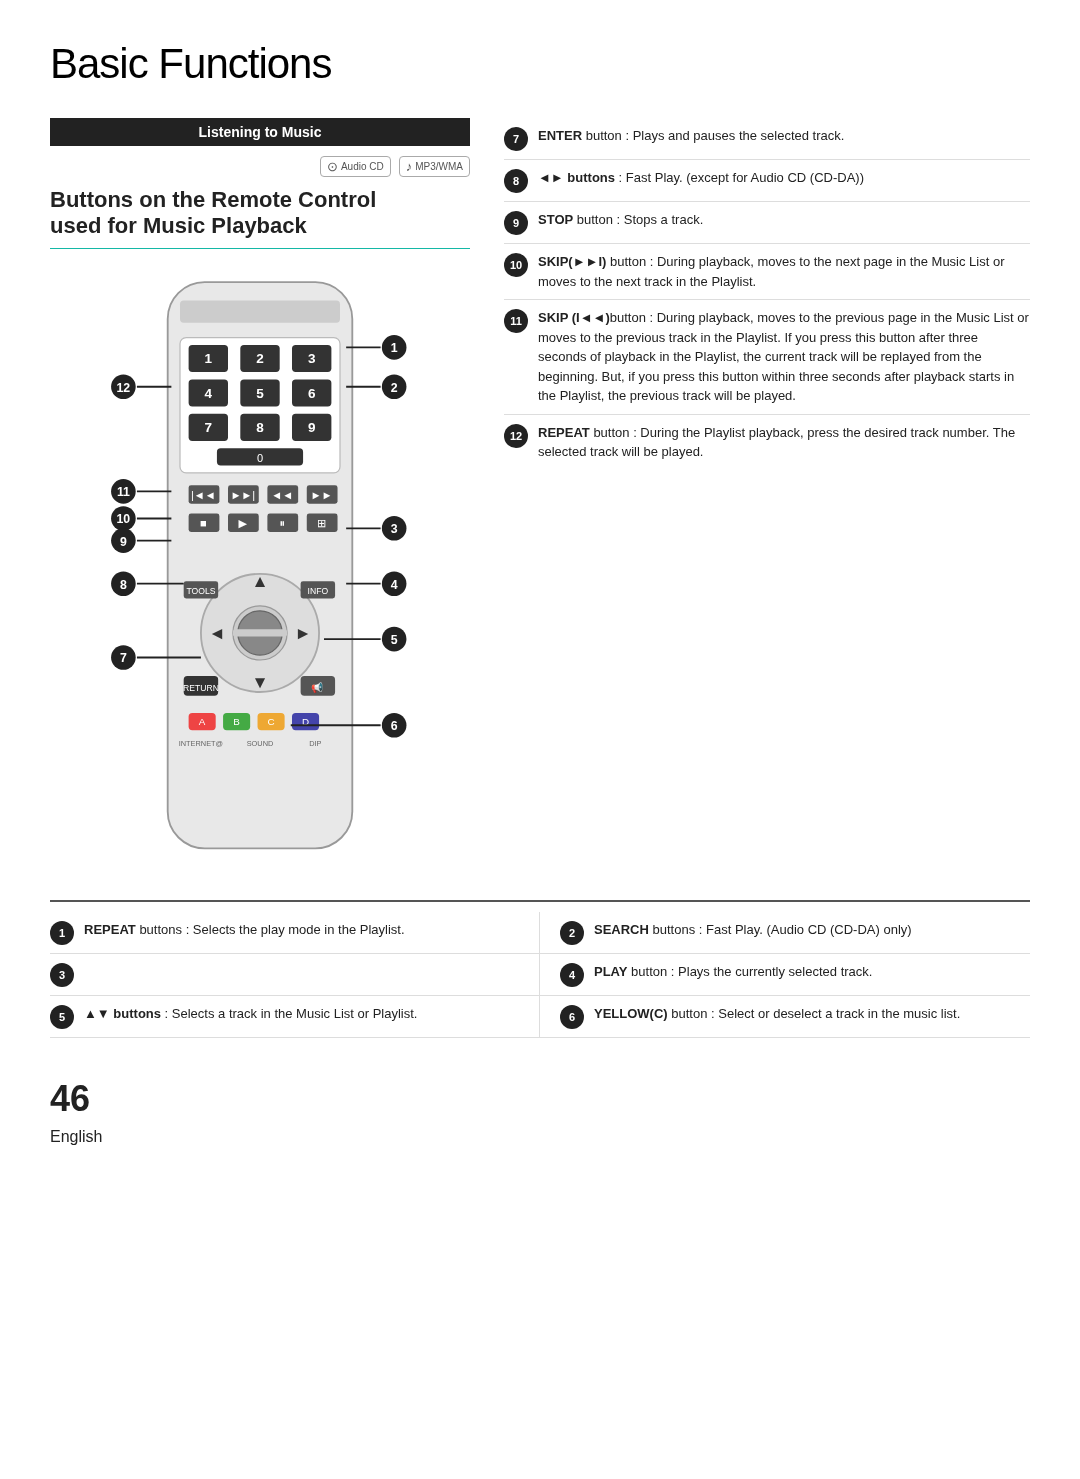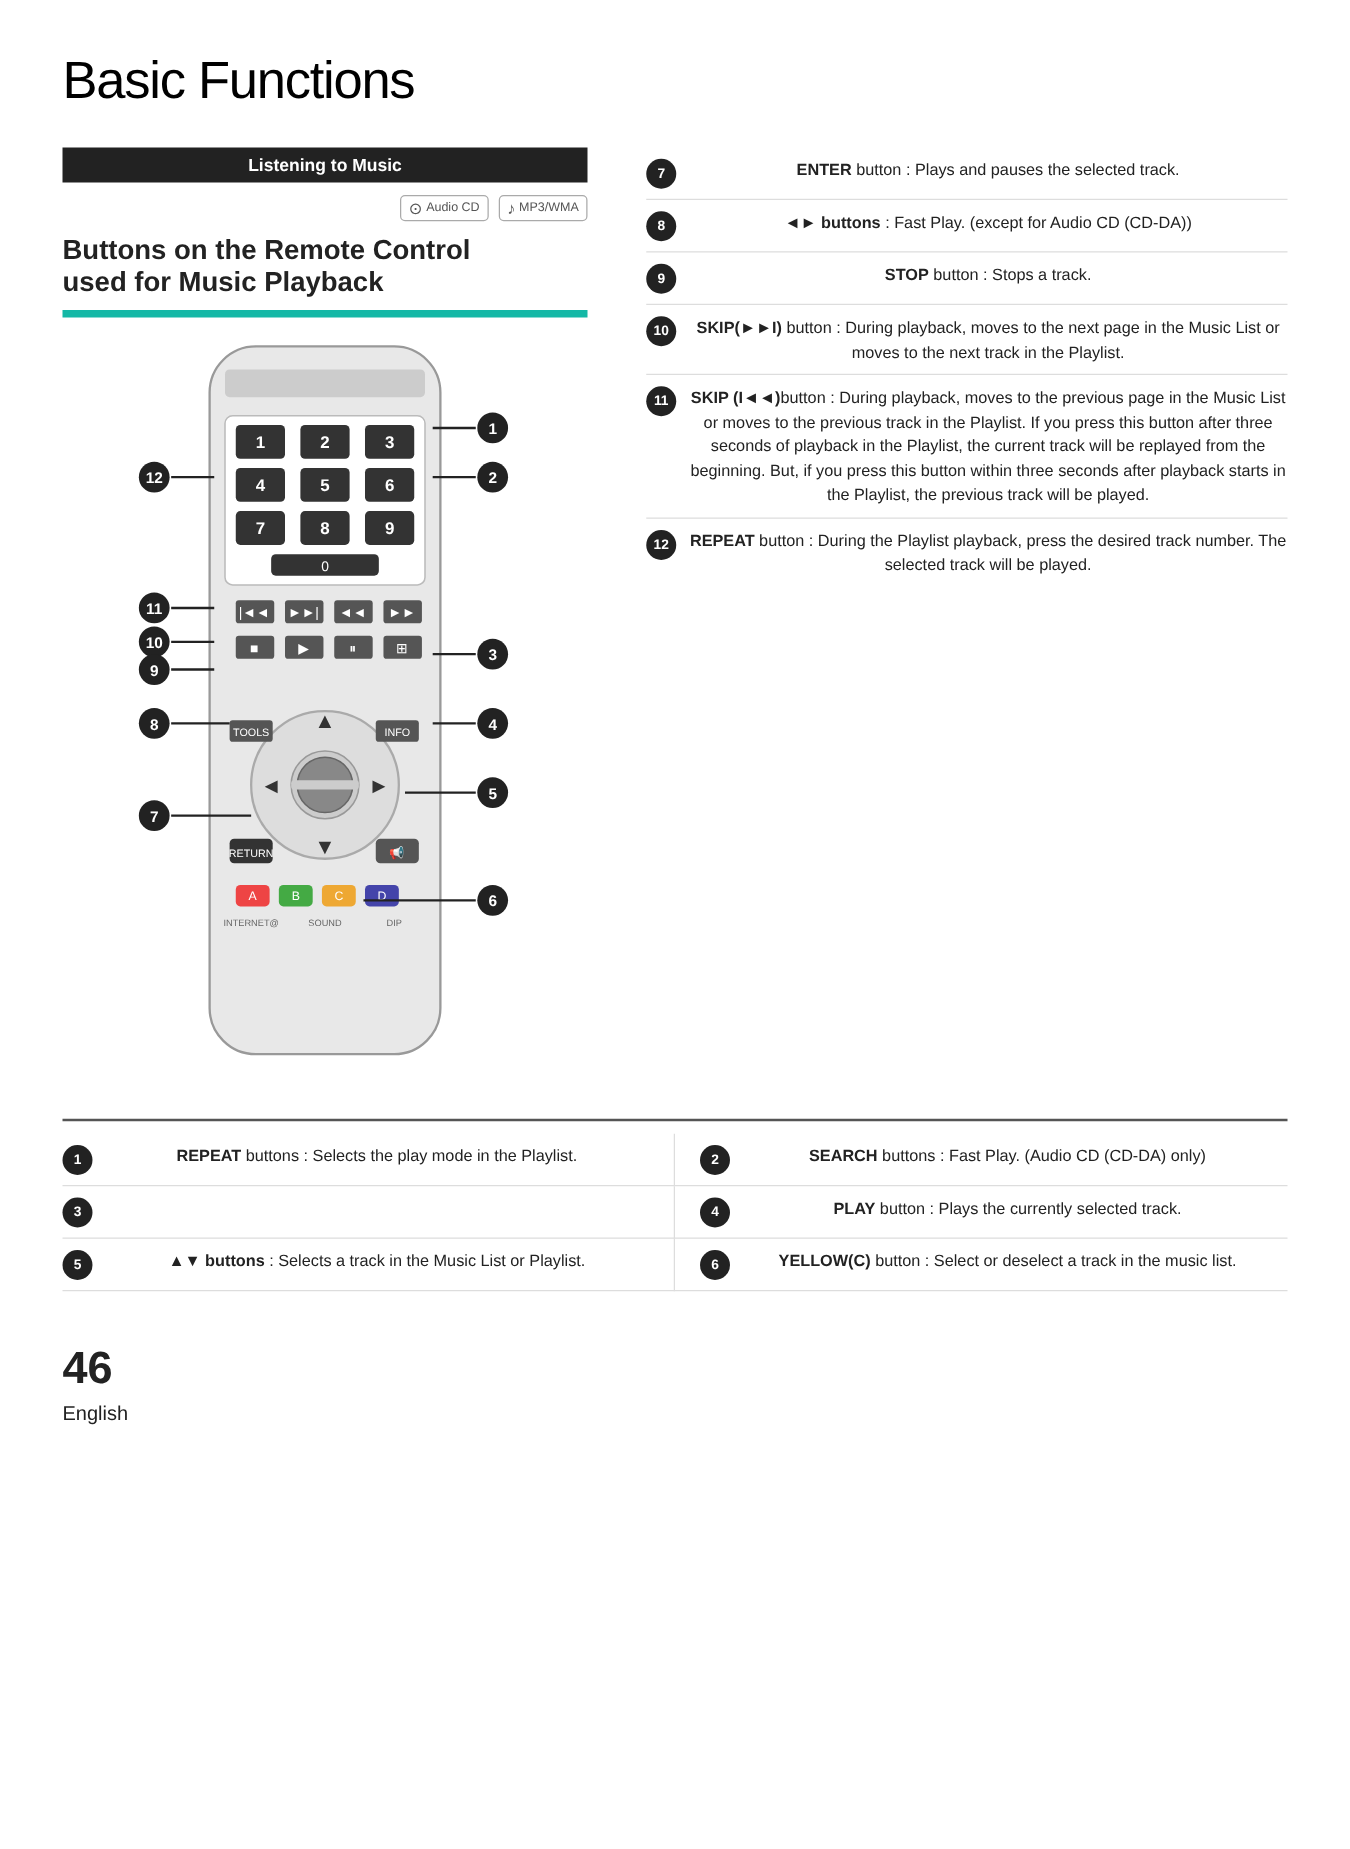--- a/index.html
+++ b/index.html
@@ -14,21 +14,21 @@
     }
     .page-title {
       font-size: 42px;
       font-weight: 300;
       color: #000000;
       margin-bottom: 30px;
       letter-spacing: -1px;
     }
     .main-layout {
       display: flex;
-      gap: 47px;
+      gap: 34px;
     }
     .left-col {
       width: 420px;
       flex-shrink: 0;
     }
     .right-col {
       flex: 1;
     }
     .section-header {
       background: #222;
@@ -55,22 +55,22 @@
       align-items: center;
       gap: 3px;
     }
     .icon-badge .icon-sym {
       font-size: 13px;
     }
     .section-subtitle {
       font-size: 22px;
       font-weight: bold;
       line-height: 1.2;
-      margin-bottom: 17px;
-      border-bottom: 6px solid #14b8a6;
+      margin-bottom: 27px;
+      border-bottom: 1px solid #14b8a6;
       padding-bottom: 8px;
     }
     
     .right-item {
       display: flex;
       gap: 10px;
       padding: 8px 0;
       border-bottom: 1px solid #ddd;
       align-items: flex-start;
     }
@@ -86,21 +86,20 @@
       display: flex;
       align-items: center;
       justify-content: center;
       flex-shrink: 0;
       margin-top: 1px;
     }
     .item-text {
       font-size: 13px;
       line-height: 1.5;
       flex: 1;
-      text-align: center;
     }
     .item-text strong { font-weight: bold; }
 
     
     .bottom-section {
       margin-top: 30px;
       border-top: 2px solid #555;
       padding-top: 10px;
     }
     .bottom-grid {

